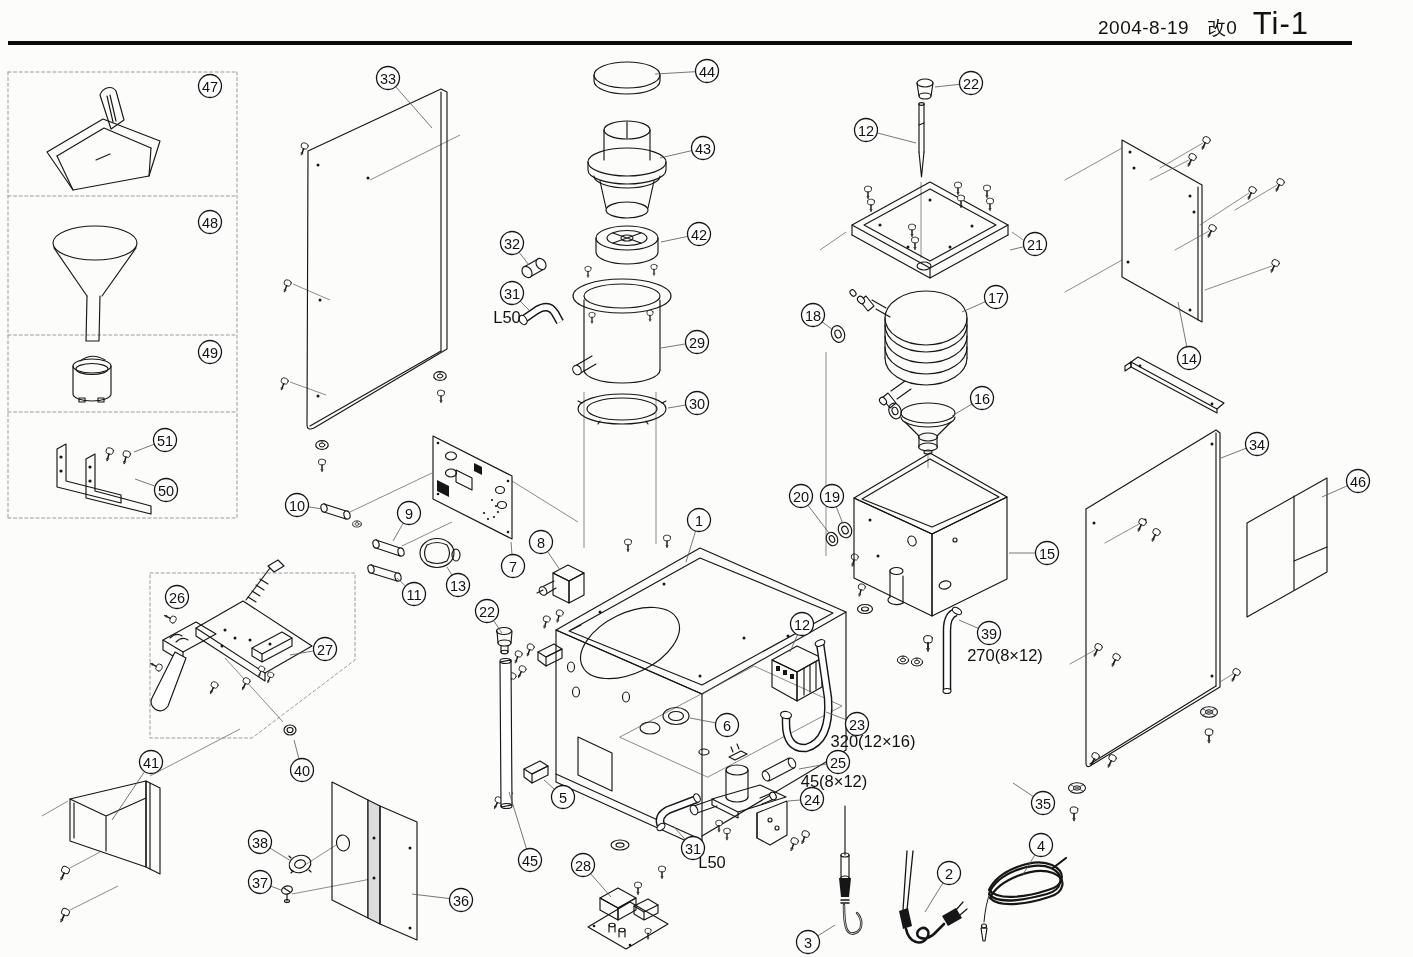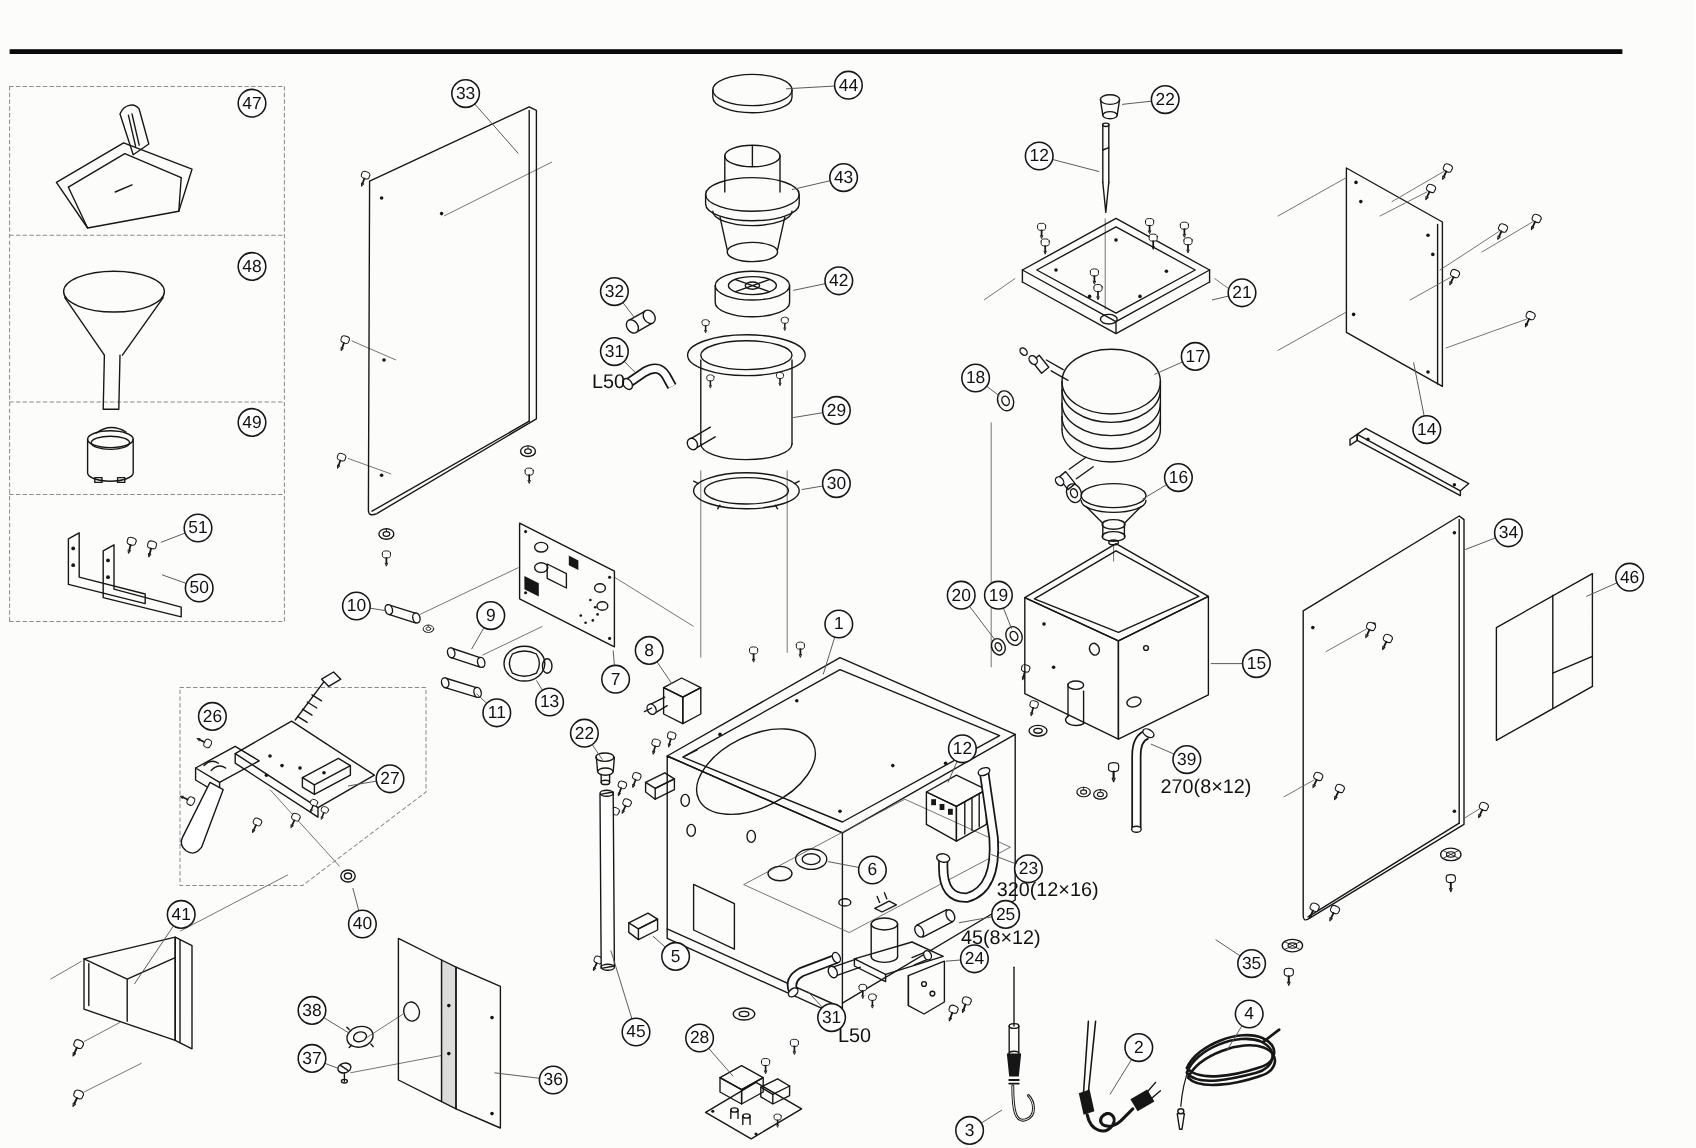--- a/index.html
+++ b/index.html
@@ -22,20 +22,25 @@
   #title-block .dt{font-size:19px;letter-spacing:.5px;}
   #title-block .rev{font-size:19px;margin-left:18px;}
   #title-block .code{font-size:31px;margin-left:16px;letter-spacing:1px;}
   #header-rule{position:absolute;left:8px;top:41px;width:1344px;height:3.6px;background:#0b0b0b;}
 </style>
 </head>
 <body>
 
 <div id="page">
 
+  <div id="title-block">
+    <span class="dt">2004-8-19</span>
+    <span class="rev">改0</span>
+    <span class="code">Ti-1</span>
+  </div>
   <div id="header-rule"></div>
 
   <svg id="art" width="1413" height="957" viewBox="0 0 1413 957">
     <defs>
       <g id="bolt">
         <ellipse cx="0" cy="0" rx="4.2" ry="2.4" fill="#fff" stroke="#161616" stroke-width="1"></ellipse>
         <path d="M-4.2,0 L-4.2,2.6 A4.2,2.4 0 0 0 4.2,2.6 L4.2,0" fill="#fff" stroke="#161616" stroke-width="1"></path>
         <line x1="0" y1="5" x2="0" y2="10.5" stroke="#161616" stroke-width="1.8"></line>
         <path d="M-1.2,10.5 L0,13.5 L1.2,10.5" fill="none" stroke="#161616" stroke-width="1"></path>
       </g>

